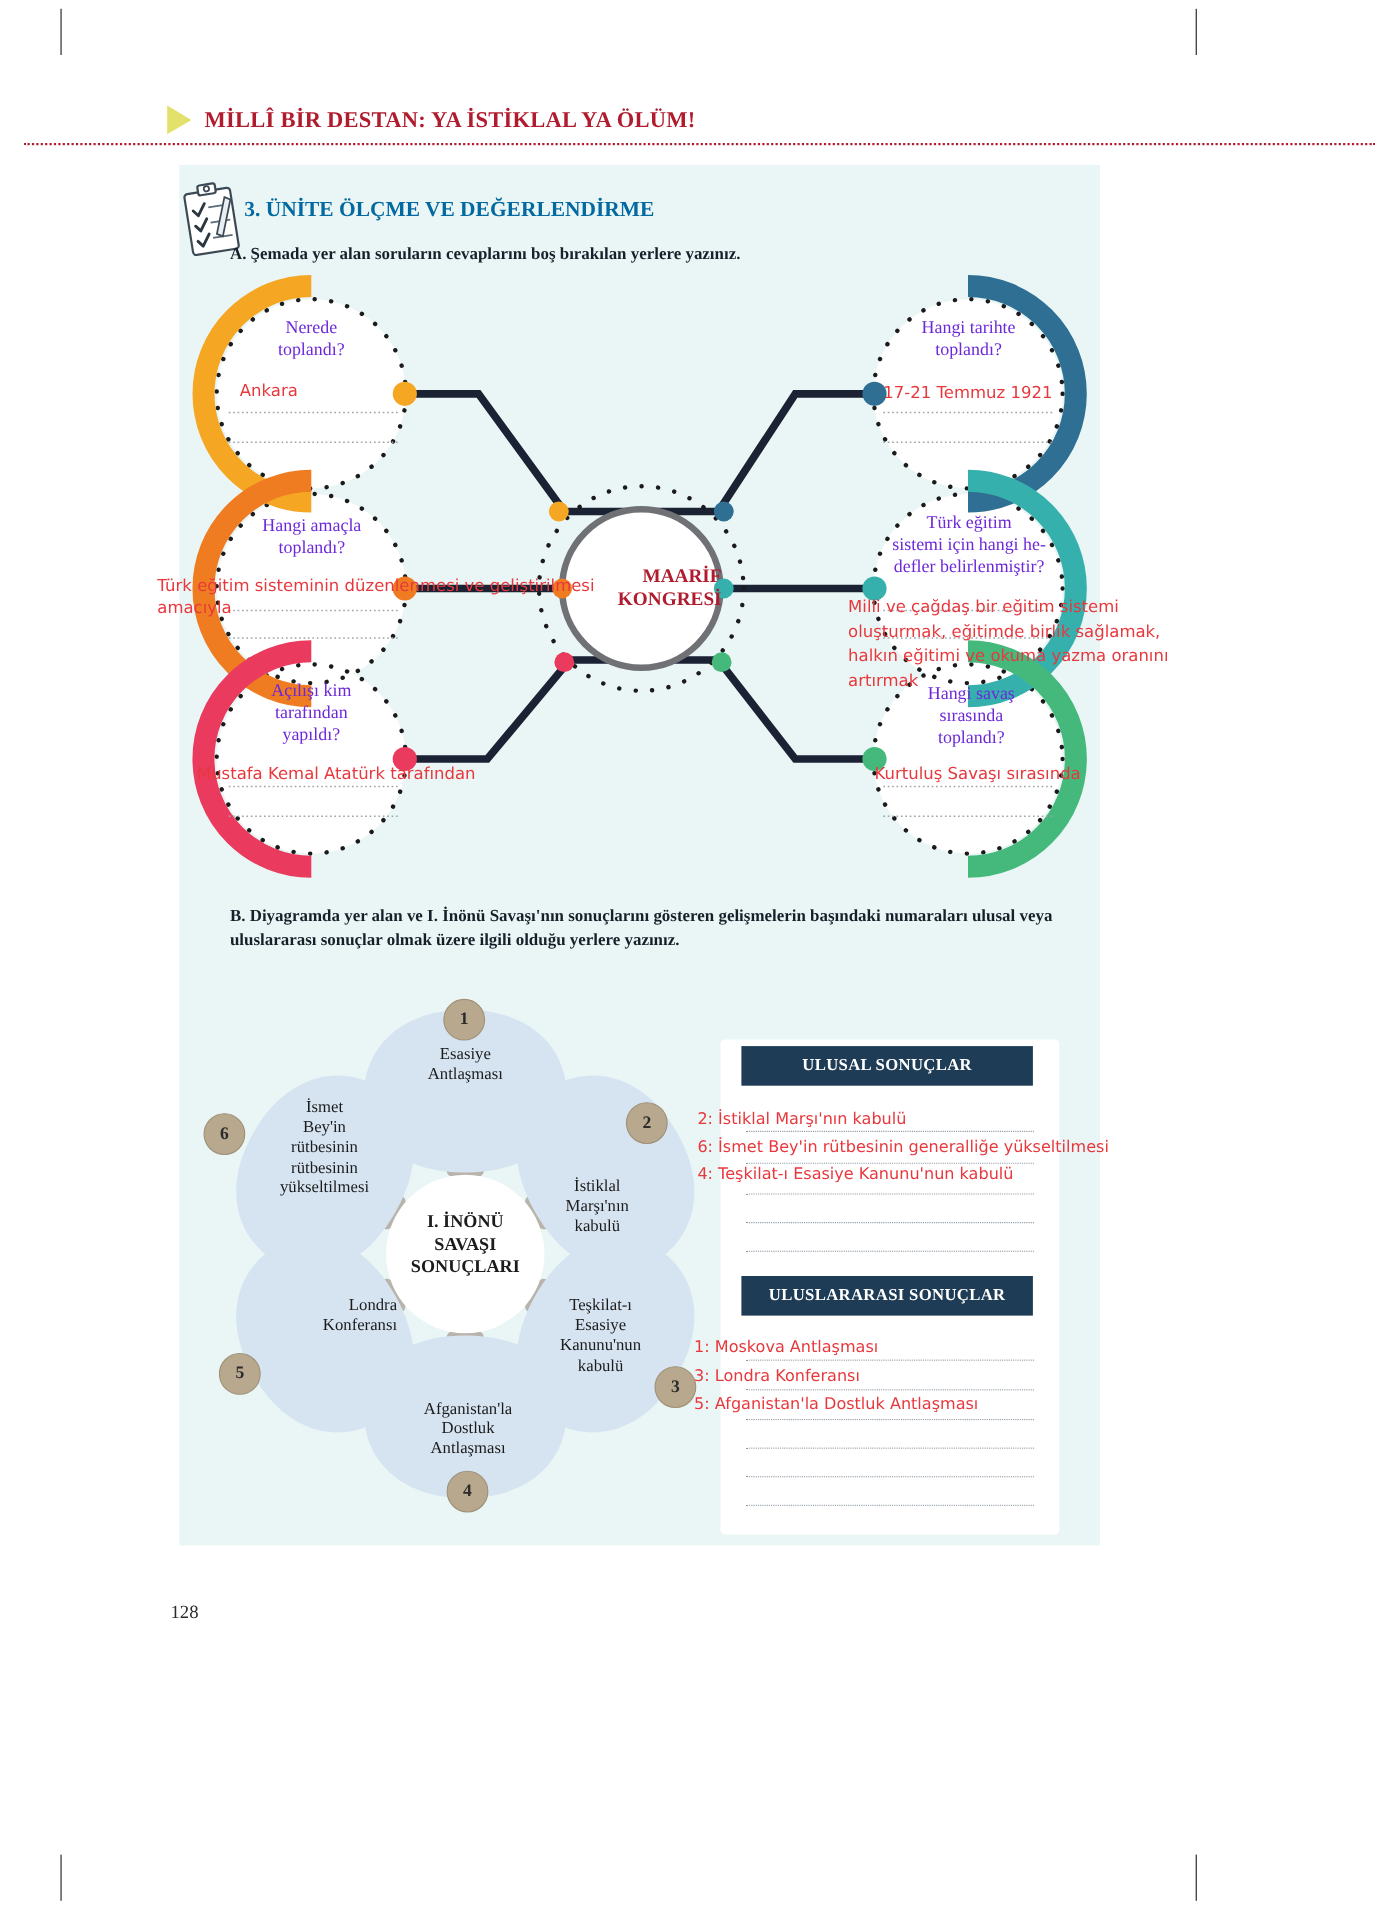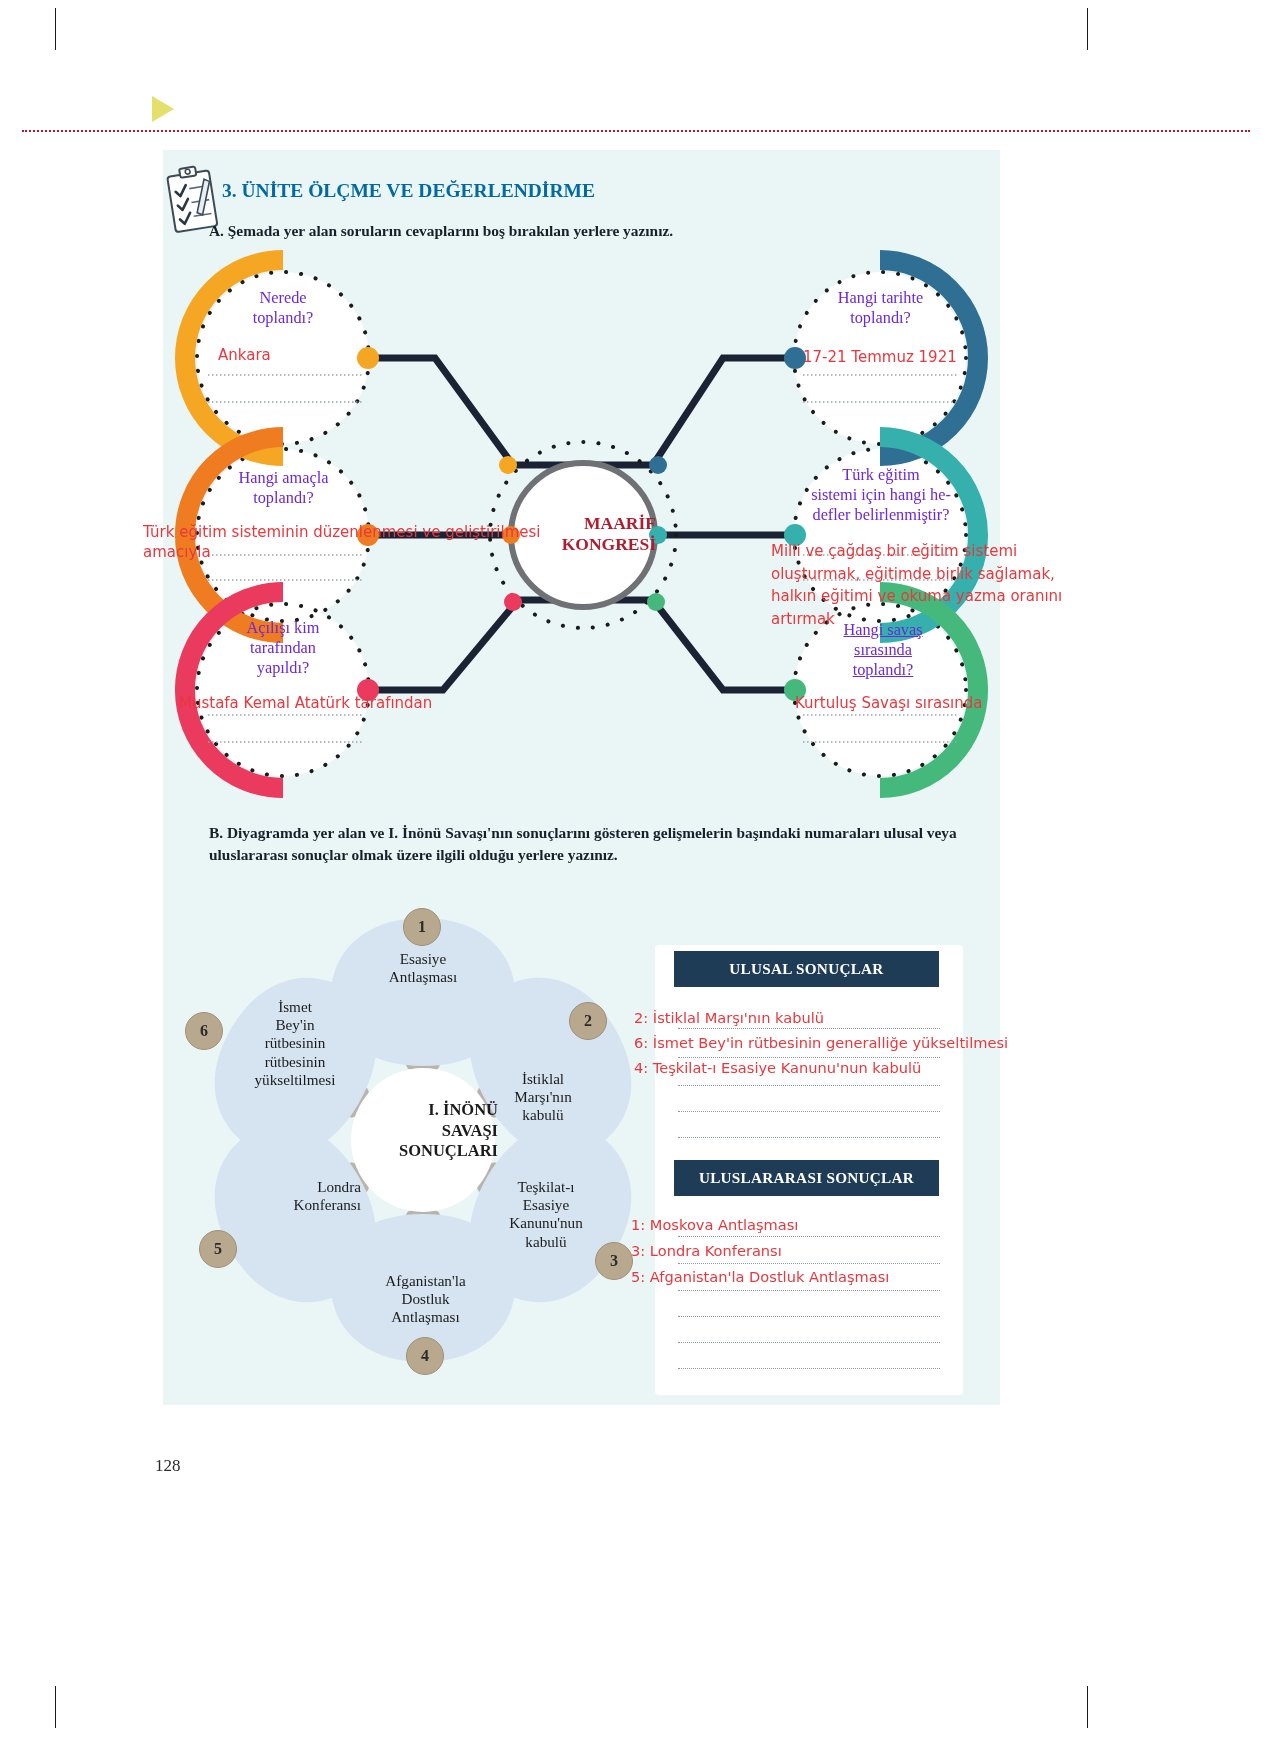--- a/index.html
+++ b/index.html
@@ -84,21 +84,21 @@
     position: absolute; text-align: center;
     font-size: 15.2px; color: #1b1b1b; line-height: 1.2;
   }
   .badge {
     position: absolute; width: 38px; height: 38px; border-radius: 50%;
     background: #b8a98e; color: #2b2b2b; font-weight: bold;
     font-size: 16px; display: flex; align-items: center; justify-content: center;
     border: 1px solid #9f9077;
   }
   .flower-core {
-    position: absolute; text-align: right;
+    position: absolute; text-align: center;
     font-size: 16.5px; font-weight: bold; color: #1b1b1b; line-height: 1.25;
   }
 
   
   .res-card {
     position: absolute; left: 655px; top: 945px;
     width: 308px; height: 450px; background: #fff; border-radius: 4px;
   }
   .res-hd {
     position: absolute; background: #1f3c56; color: #fff;
@@ -128,20 +128,21 @@
 
 <div class="page">
 
   <div class="crop v" style="left:55px; top:8px;"></div>
   <div class="crop v" style="left:1087px; top:8px;"></div>
   <div class="crop v" style="left:55px; top:1686px;"></div>
   <div class="crop v" style="left:1087px; top:1686px;"></div>
 
   <div class="hdr">
     <div class="hdr-arrow"></div>
+    <div class="hdr-title">MİLLÎ BİR DESTAN: YA İSTİKLAL YA ÖLÜM!</div>
   </div>
   <div class="hdr-rule"></div>
 
   <div class="panel"></div>
 
   <svg class="clipboard" viewBox="0 0 62 72">
     <g transform="rotate(-9 31 36)">
       <rect x="8" y="10" width="42" height="56" rx="3" fill="#ffffff" stroke="#3c4a56" stroke-width="2"></rect>
       <rect x="21" y="4" width="16" height="9" rx="2" fill="#ffffff" stroke="#3c4a56" stroke-width="2"></rect>
       <circle cx="29" cy="8" r="2.4" fill="none" stroke="#3c4a56" stroke-width="1.6"></circle>
@@ -246,21 +247,21 @@
     </div>
     <div class="bubble-text" style="left:640px; top:38px; width:155px;">
       <div>Hangi tarihte</div>
       <div>toplandı?</div>
     </div>
     <div class="bubble-text" style="left:628px; top:215px; width:180px;">
       <div>Türk eğitim</div>
       <div>sistemi için hangi he-</div>
       <div>defler belirlenmiştir?</div>
     </div>
-    <div class="bubble-text" style="left:645px; top:370px; width:150px;text-decoration:underline;">
+    <div class="bubble-text" style="left:645px; top:370px; width:150px;">
       <div>Hangi savaş</div>
       <div>sırasında</div>
       <div>toplandı?</div>
     </div>
 
     <div class="center-label" style="left:348px; top:263px; width:145px;">
       <div>MAARİF</div>
       <div>KONGRESİ</div>
     </div>
 

